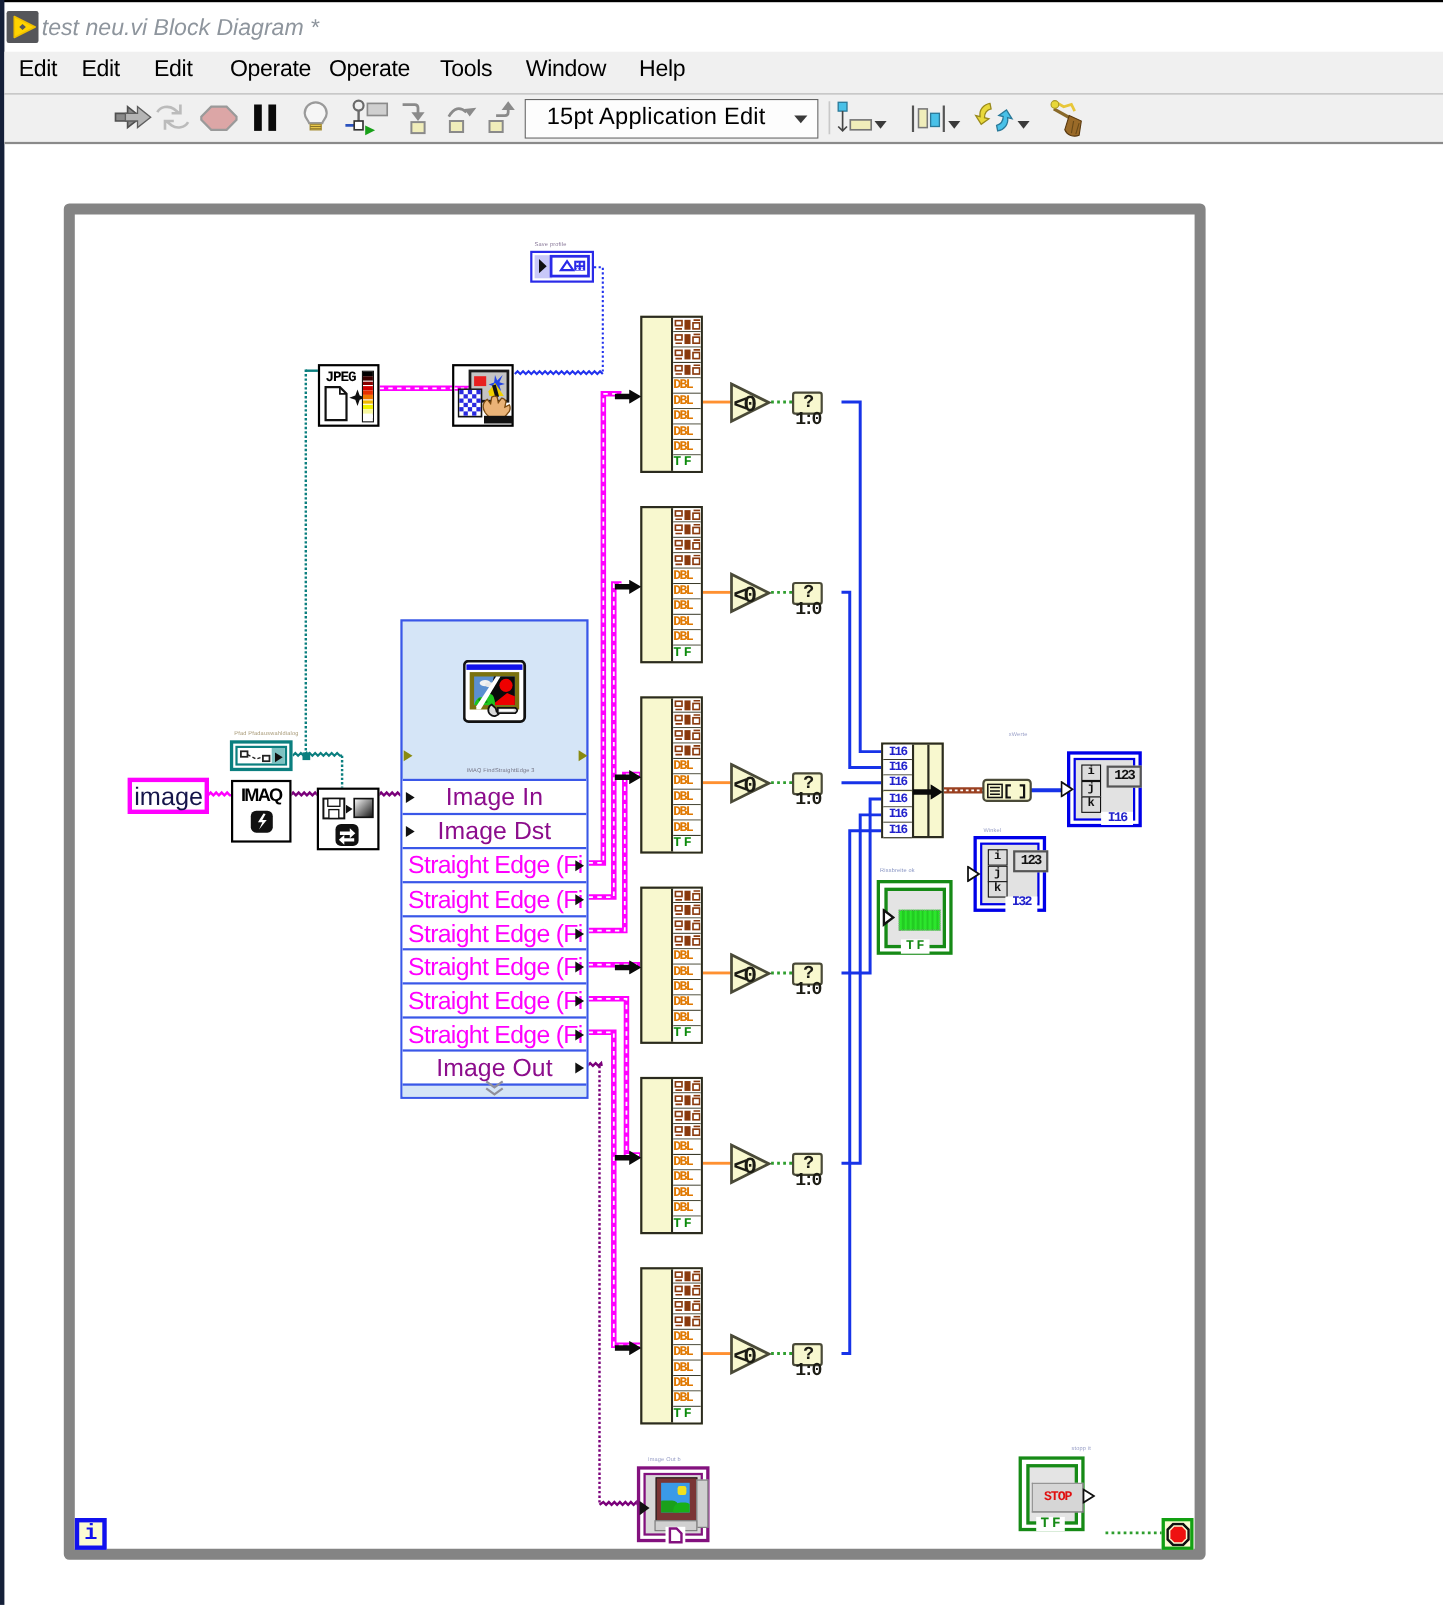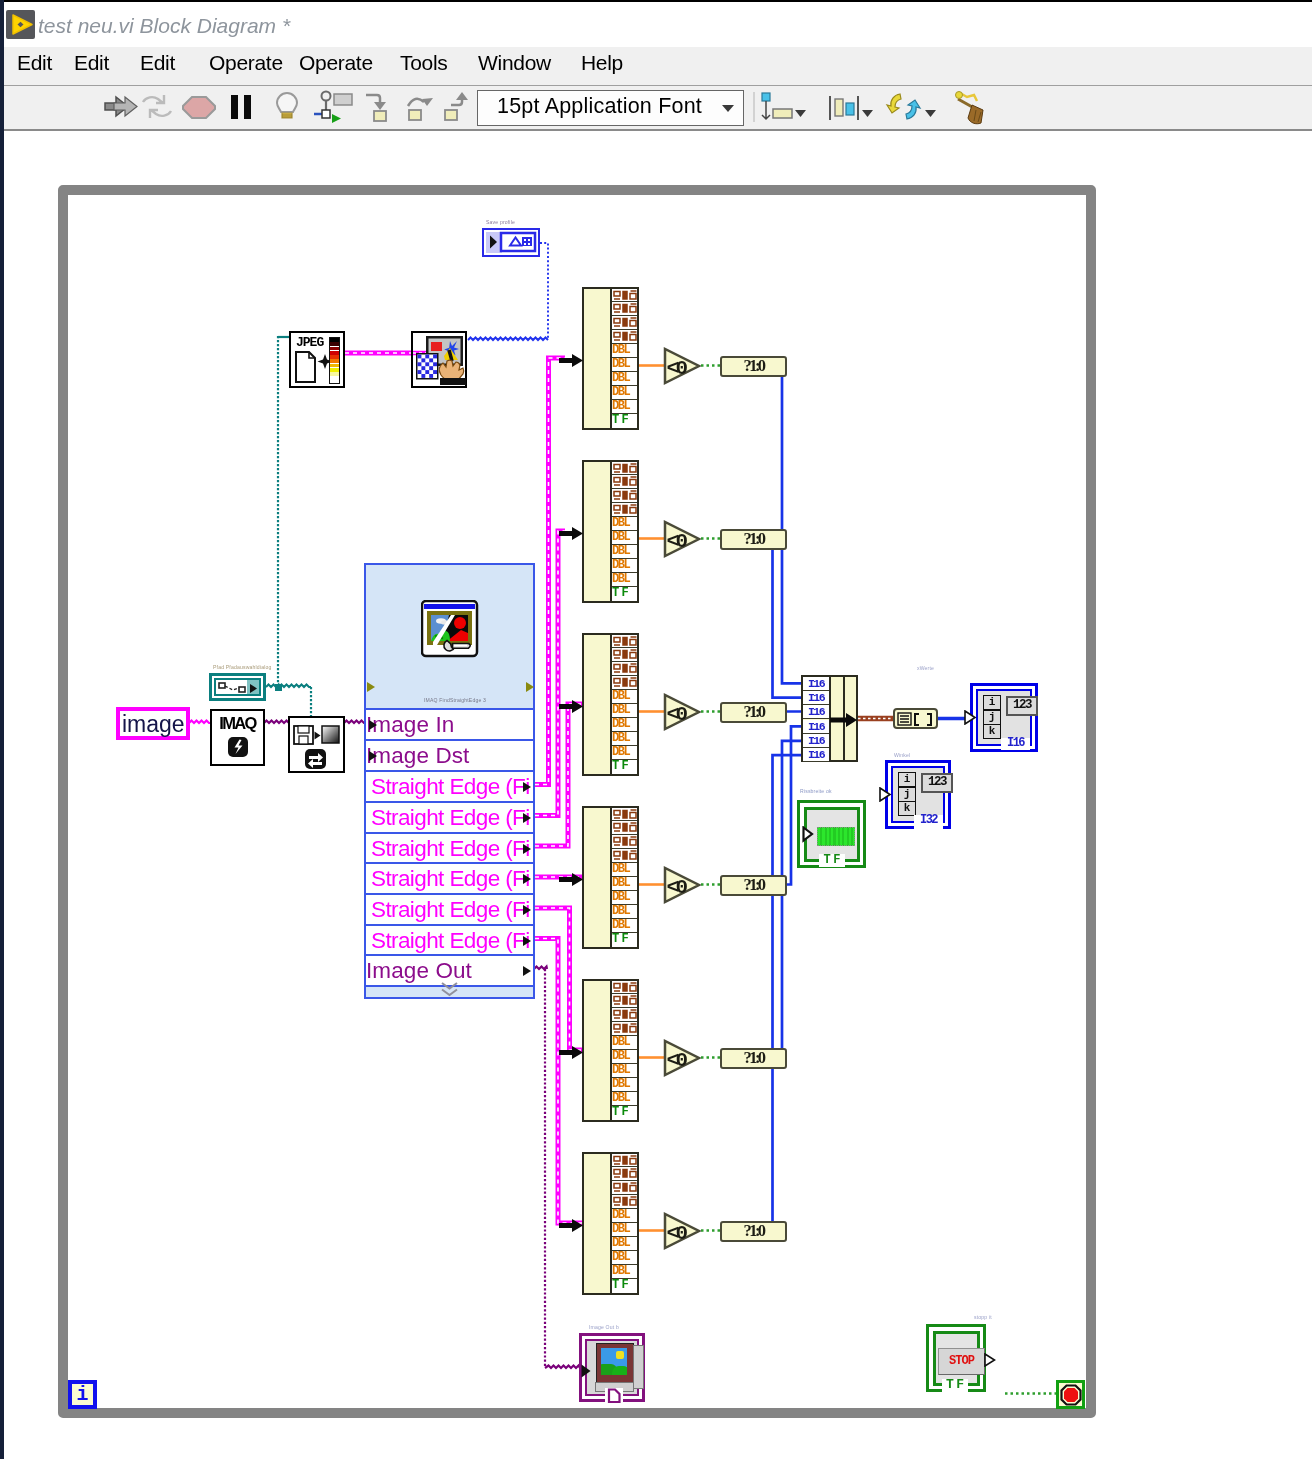--- a/index.html
+++ b/index.html
@@ -19,34 +19,34 @@
 .nd{position:absolute;background:#fff;border:2.5px solid #000;box-sizing:border-box;}
 
 .unb{position:absolute;width:57px;height:143.5px;border:2px solid #2b2b1f;background:#f8f8cf;box-sizing:border-box;}
 .unb .cells{position:absolute;right:0;top:0;width:27px;height:100%;border-left:2px solid #2b2b1f;box-sizing:border-box;}
 .unb .cell{position:absolute;left:0;width:100%;height:13.95px;background:#fff;border-bottom:1.5px solid #3a3a2a;box-sizing:border-box;overflow:hidden;
   font-family:"Liberation Mono",monospace;font-weight:bold;text-align:left;}
 .unb .roi{color:#8a3a0e;}
 .unb .dbl{color:#e07800;font-size:12px;line-height:12.5px;letter-spacing:-1.5px;}
 .unb .tf{color:#0b8a0b;font-size:12px;line-height:12.5px;letter-spacing:0px;border-bottom:none;}
 
-.sel{position:absolute;width:67px;height:21px;background:#f8f8cf;border:2px solid #4a4a38;border-radius:3px;box-sizing:border-box;
-  font-family:Liberation Serif, serif;font-weight:bold;font-size:16.5px;color:#1c1c14;text-align:center;line-height:15px;letter-spacing:-2.5px;}
+.sel{position:absolute;width:28px;height:21px;background:#f8f8cf;border:2px solid #4a4a38;border-radius:3px;box-sizing:border-box;
+  font-family:Liberation Mono, monospace;font-weight:bold;font-size:16.5px;color:#1c1c14;text-align:center;line-height:15px;letter-spacing:-2.5px;}
 
 .ind{position:absolute;box-sizing:border-box;border:3.5px solid #0000e8;background:#fff;}
 .ind .inner{position:absolute;left:3px;top:3px;right:3px;bottom:3px;border:2.5px solid #0000e8;background:#e2e2e2;}
 .gind{position:absolute;box-sizing:border-box;border:3.5px solid #168a16;background:#fff;}
 .gind .inner{position:absolute;left:3.5px;top:3.5px;right:3.5px;bottom:3.5px;border:3px solid #168a16;background:#e4e4e4;}
 .pind{position:absolute;box-sizing:border-box;border:3px solid #83117e;background:#fff;}
 .pind .inner{position:absolute;left:3px;top:3px;right:3px;bottom:3px;border:2.5px solid #83117e;background:#d8d8d8;}
 .tiny{position:absolute;font-size:6px;color:#7f8fb7;letter-spacing:0.2px;white-space:nowrap;transform:scale(0.8);transform-origin:0 0;}
 
 #bignode{left:364px;top:563px;width:171px;height:436px;background:#d5e5f7;border:2px solid #3a57e8;box-sizing:border-box;}
 .row{position:absolute;left:0;width:167px;background:#fff;border-top:2px solid #3a57e8;box-sizing:border-box;
-  font-size:22.5px;overflow:hidden;white-space:nowrap;}
+  text-align:center;font-size:22.5px;overflow:hidden;white-space:nowrap;}
 .rowP{color:#8c0d8c;letter-spacing:0.1px;}
 .rowM{color:#ff00ff;letter-spacing:-0.6px;}
 </style></head>
 <body>
 <div class="abs" id="topline"></div>
 <div class="abs" id="leftbar"></div>
 
 <div class="abs" id="titleicon"><svg width="29" height="29">
       <polygon points="7,5 26,14.5 7,24" fill="#ffd400" stroke="#f0c000" stroke-width="1.5" stroke-linejoin="round"></polygon>
       <polygon points="11.5,14.5 14.5,11.8 17.5,14.5 14.5,17.2" fill="#55565a"></polygon>
@@ -119,21 +119,21 @@
 <path d="M903 33 c6 -1 10 -6 9 -12 l4 1 -5 -8 -7 5 4 1 c0 4 -2 7 -6 8 z" fill="#49c1e8" stroke="#2a7a9a" stroke-width="1.2"></path>
 <path d="M921 24 l11 0 -5.5 7 z" fill="#3a3a3a"></path>
 
 <path d="M954 13 l16 9" stroke="#8a6a2a" stroke-width="3"></path>
 <path d="M968 19 l11 5 -2 13 c-5 2 -11 0 -13 -5 z" fill="#9a6a28" stroke="#5a3a10" stroke-width="1"></path>
 <path d="M972 24 l-2 11 M977 26 l-3 10" stroke="#6a4a18" stroke-width="1"></path>
 <path d="M956 7 l7 4 7 -2 3 6" stroke="#e8c73a" stroke-width="2.5" fill="none"></path>
 <circle cx="955" cy="9" r="3.5" fill="#e8d83a" stroke="#a8982a"></circle>
 </svg>
 <div id="fontbox">
-      <span>15pt Application Font</span>
+      <span>15pt Application Edit</span>
       <svg style="position:absolute;right:8px;top:13px" width="14" height="10">
         <path d="M1 1 l12 0 -6 7 z" fill="#3a3a3a"></path>
       </svg>
     </div>
 </div>
 
 <div class="abs" id="loop"></div>
 
 <svg class="abs" style="left:0;top:131px" width="1312" height="1328" id="wires">
 <g transform="translate(0,-131)">

